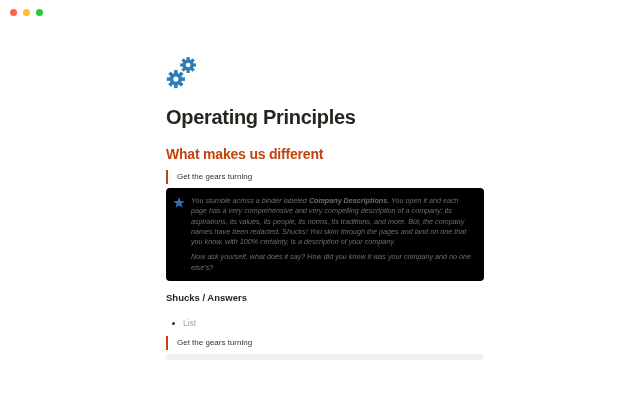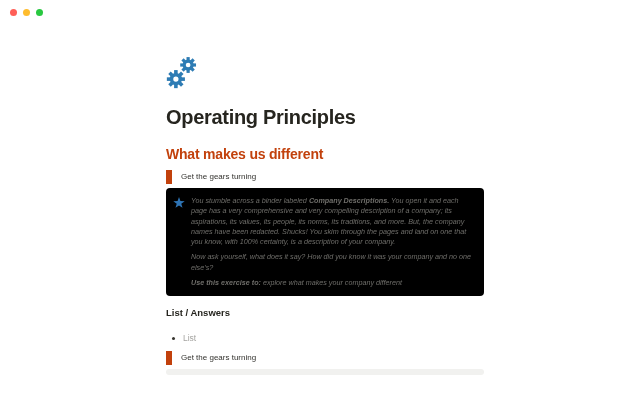--- a/index.html
+++ b/index.html
@@ -46,21 +46,21 @@
   .section-heading {
     margin-top: 17px;
     font-size: 14px; line-height: 17px;
     font-weight: 700;
     letter-spacing: -0.2px;
     color: #c2410c;
   }
   .section-heading.second { margin-top: 19px; }
   .quote-block {
     margin-top: 7px;
-    border-left: 6px solid #c2410c;
+    border-left: 2px solid #c2410c;
     padding: 2px 0 2px 9px;
     font-size: 8px; line-height: 10px;
     color: #33322e;
   }
   .callout {
     margin-top: 4px;
     background: #000000;
     border-radius: 4px;
     padding: 8px 11px 8px 7px;
     display: flex;
@@ -150,25 +150,24 @@
       <span>Get the gears turning</span>
     </div>
 
     <div class="callout">
       <svg class="callout-icon" viewBox="0 0 12 12">
         <polygon points="6,0 7.41,4.06 11.71,4.15 8.28,6.74 9.53,10.85 6,8.4 2.47,10.85 3.72,6.74 0.29,4.15 4.59,4.06" fill="#2e74b5"></polygon>
       </svg>
       <div class="callout-body">
         <p><span>You stumble across a binder labeled </span><b>Company Descriptions.</b><span> You open it and each page has a very comprehensive and very compelling description of a company; its aspirations, its values, its people, its norms, its traditions, and more. But, the company names have been redacted. Shucks! You skim through the pages and land on one that you know, with 100% certainty, is a description of your company.</span></p>
         <p><span>Now ask yourself, what does it say? How did you know it was your company and no one else’s?</span></p>
-        <p><b>Use this exercise to:</b><span> explore what makes your company different</span></p>
       </div>
     </div>
 
-    <div class="notes-heading">List / Answers</div>
+    <div class="notes-heading">Shucks / Answers</div>
 
     <div class="bullet-item">
       <span class="bullet"></span>
       <span class="bullet-label">List</span>
     </div>
 
 
     <div class="quote-block">
       <span>Get the gears turning</span>
     </div>

